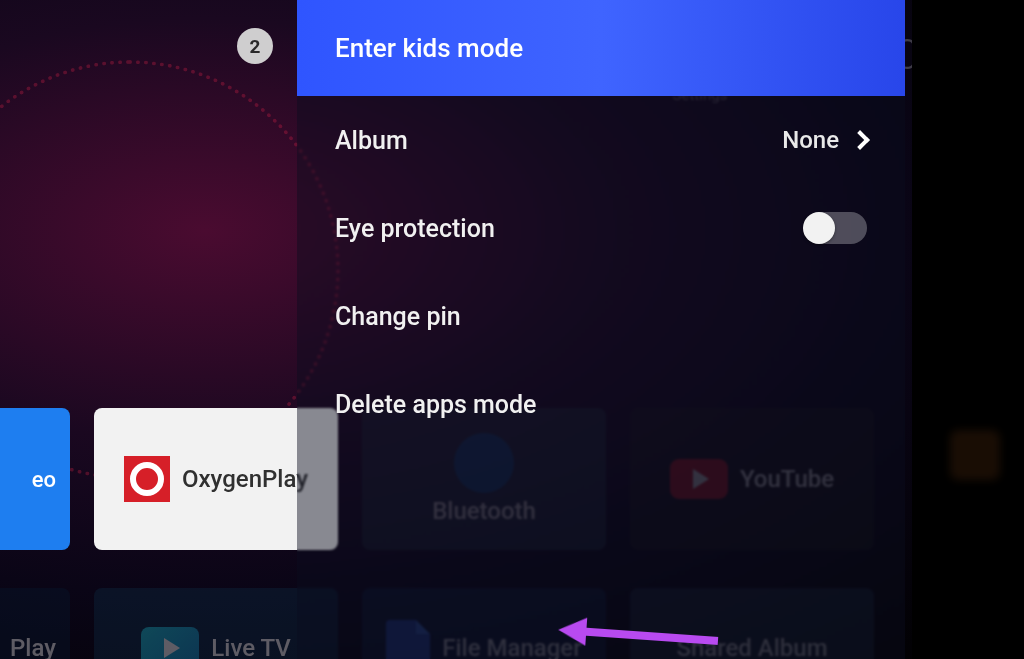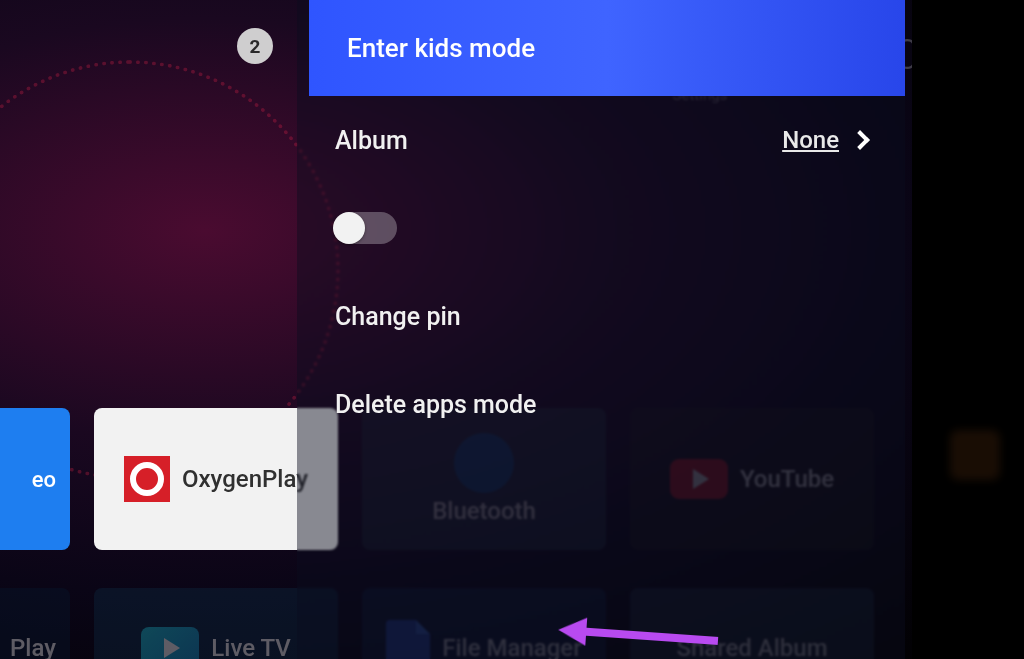--- a/index.html
+++ b/index.html
@@ -46,22 +46,22 @@
   .tile-fm { background:#0f1f3d; color:#cfd4de; }
   .fm-icn { width:44px; height:56px; background:#2a56c7; border-radius:4px; position:relative; }
   .fm-icn::before { content:""; position:absolute; right:0; top:0; border-bottom:14px solid #407ef2; border-right:14px solid #0f1f3d; }
   .tile-sa { background:#1a273b; color:#cfd4de; }
 
   
   .panel { position:absolute; left:297px; top:0; width:608px; height:100%; background:rgba(10,12,30,0.46); backdrop-filter:blur(1px); }
   .panel-title { font-size:36px; font-weight:700; color:#fff; padding:54px 38px 24px; text-shadow:0 0 12px rgba(255,255,255,.3);}
   .menu { display:flex; flex-direction:column; }
   .item { display:flex; align-items:center; justify-content:space-between; padding:0 38px; height:88px; font-size:25px; font-weight:500; color:#f1f1f1; cursor:pointer; }
-  .item.selected { background:linear-gradient(90deg,#2f55ff 0%,#3f64ff 50%,#2846ea 100%); color:#fff; height:96px; font-size:26px;margin-left:12px; }
-  .item .right { display:flex; align-items:center; gap:14px; color:#e9e9e9; font-size:24px;text-decoration:underline; }
+  .item.selected { background:linear-gradient(90deg,#2f55ff 0%,#3f64ff 50%,#2846ea 100%); color:#fff; height:96px; font-size:26px; }
+  .item .right { display:flex; align-items:center; gap:14px; color:#e9e9e9; font-size:24px; }
   .chevron { width:14px; height:14px; border-top:4px solid #fff; border-right:4px solid #fff; transform:rotate(45deg); }
   .toggle { width:62px; height:32px; border-radius:16px; background:rgba(255,255,255,.28); position:relative; }
   .toggle::after { content:""; position:absolute; width:32px; height:32px; border-radius:50%; background:#f2f2f2; left:-2px; top:0; box-shadow:0 1px 3px rgba(0,0,0,.4); }
 
   
   .anno-arrow { position:absolute; left:548px; top:618px; transform:rotate(4deg); pointer-events:none; }
   .anno-arrow svg { width:170px; height:34px; }
 
   
   .edge { position:absolute; right:0; top:0; width:112px; height:100%; background:#000; }
@@ -135,20 +135,21 @@
       <span>Enter kids mode</span>
     </div>
     <div class="item">
       <span>Album</span>
       <span class="right">
         <span>None</span>
         <span class="chevron"></span>
       </span>
     </div>
     <div class="item">
+      <span>Eye protection</span>
       <span class="right">
         <span class="toggle"></span>
       </span>
     </div>
     <div class="item">
       <span>Change pin</span>
     </div>
     <div class="item">
       <span>Delete apps mode</span>
     </div>

